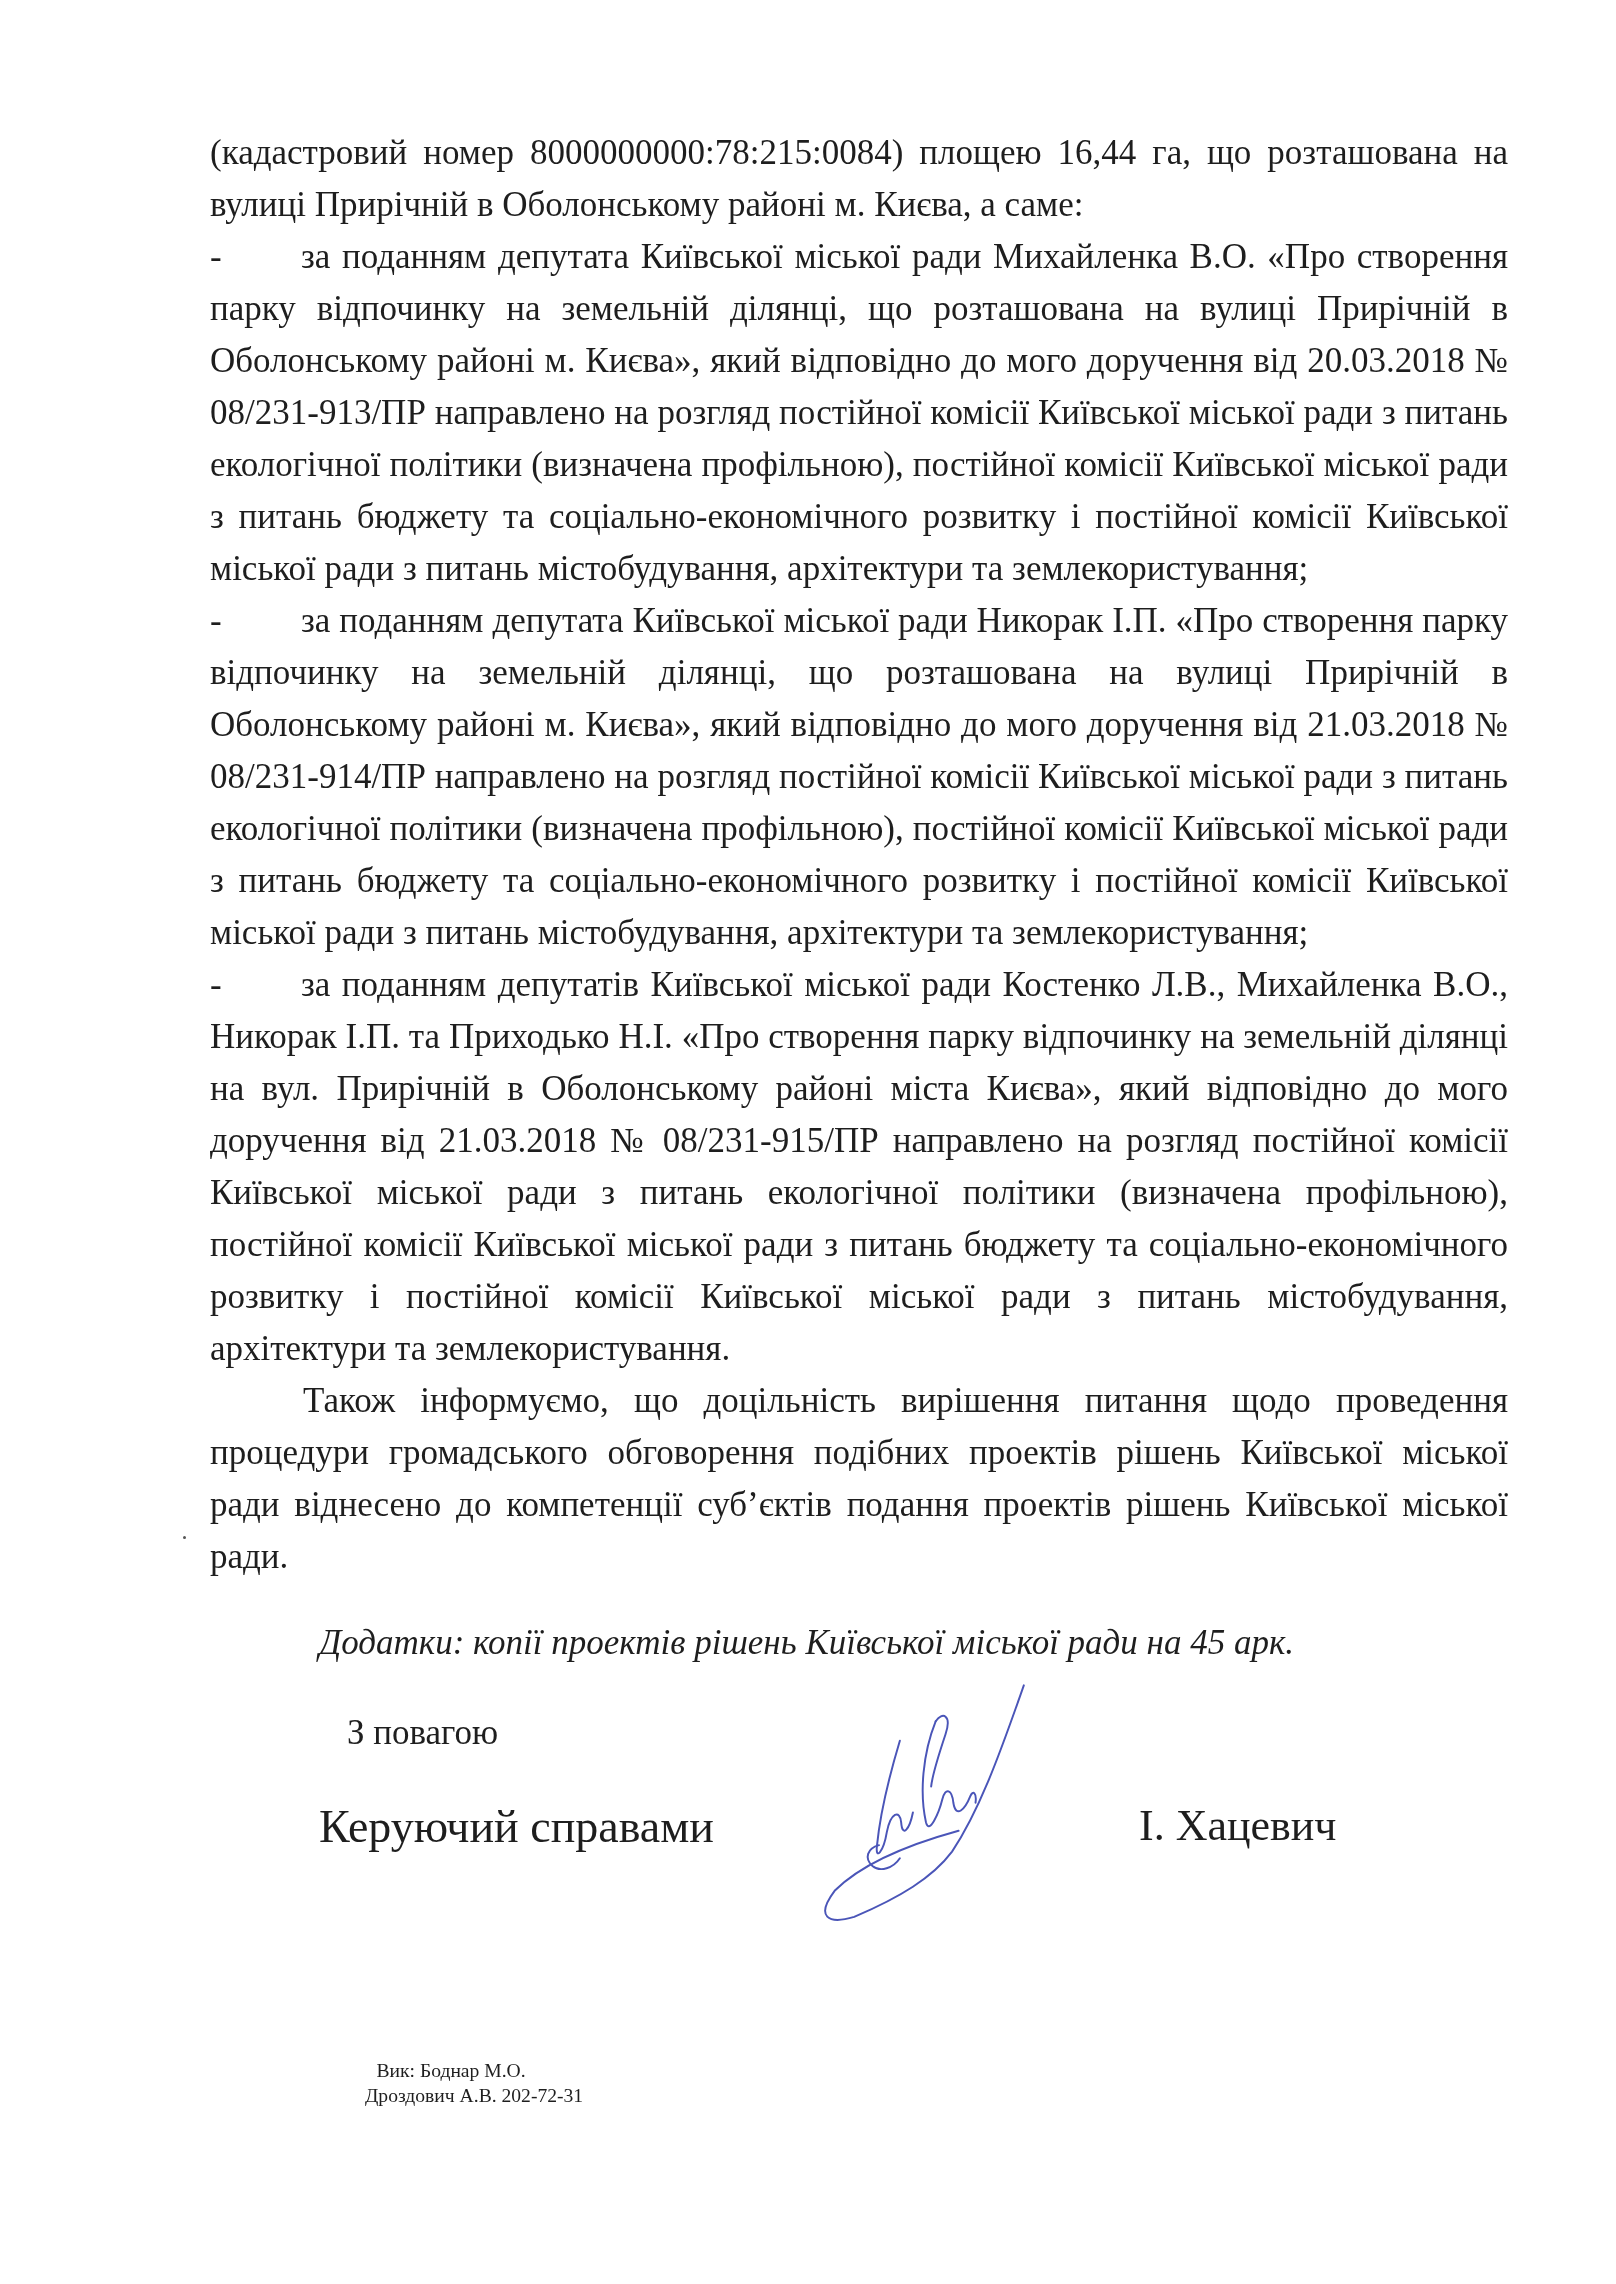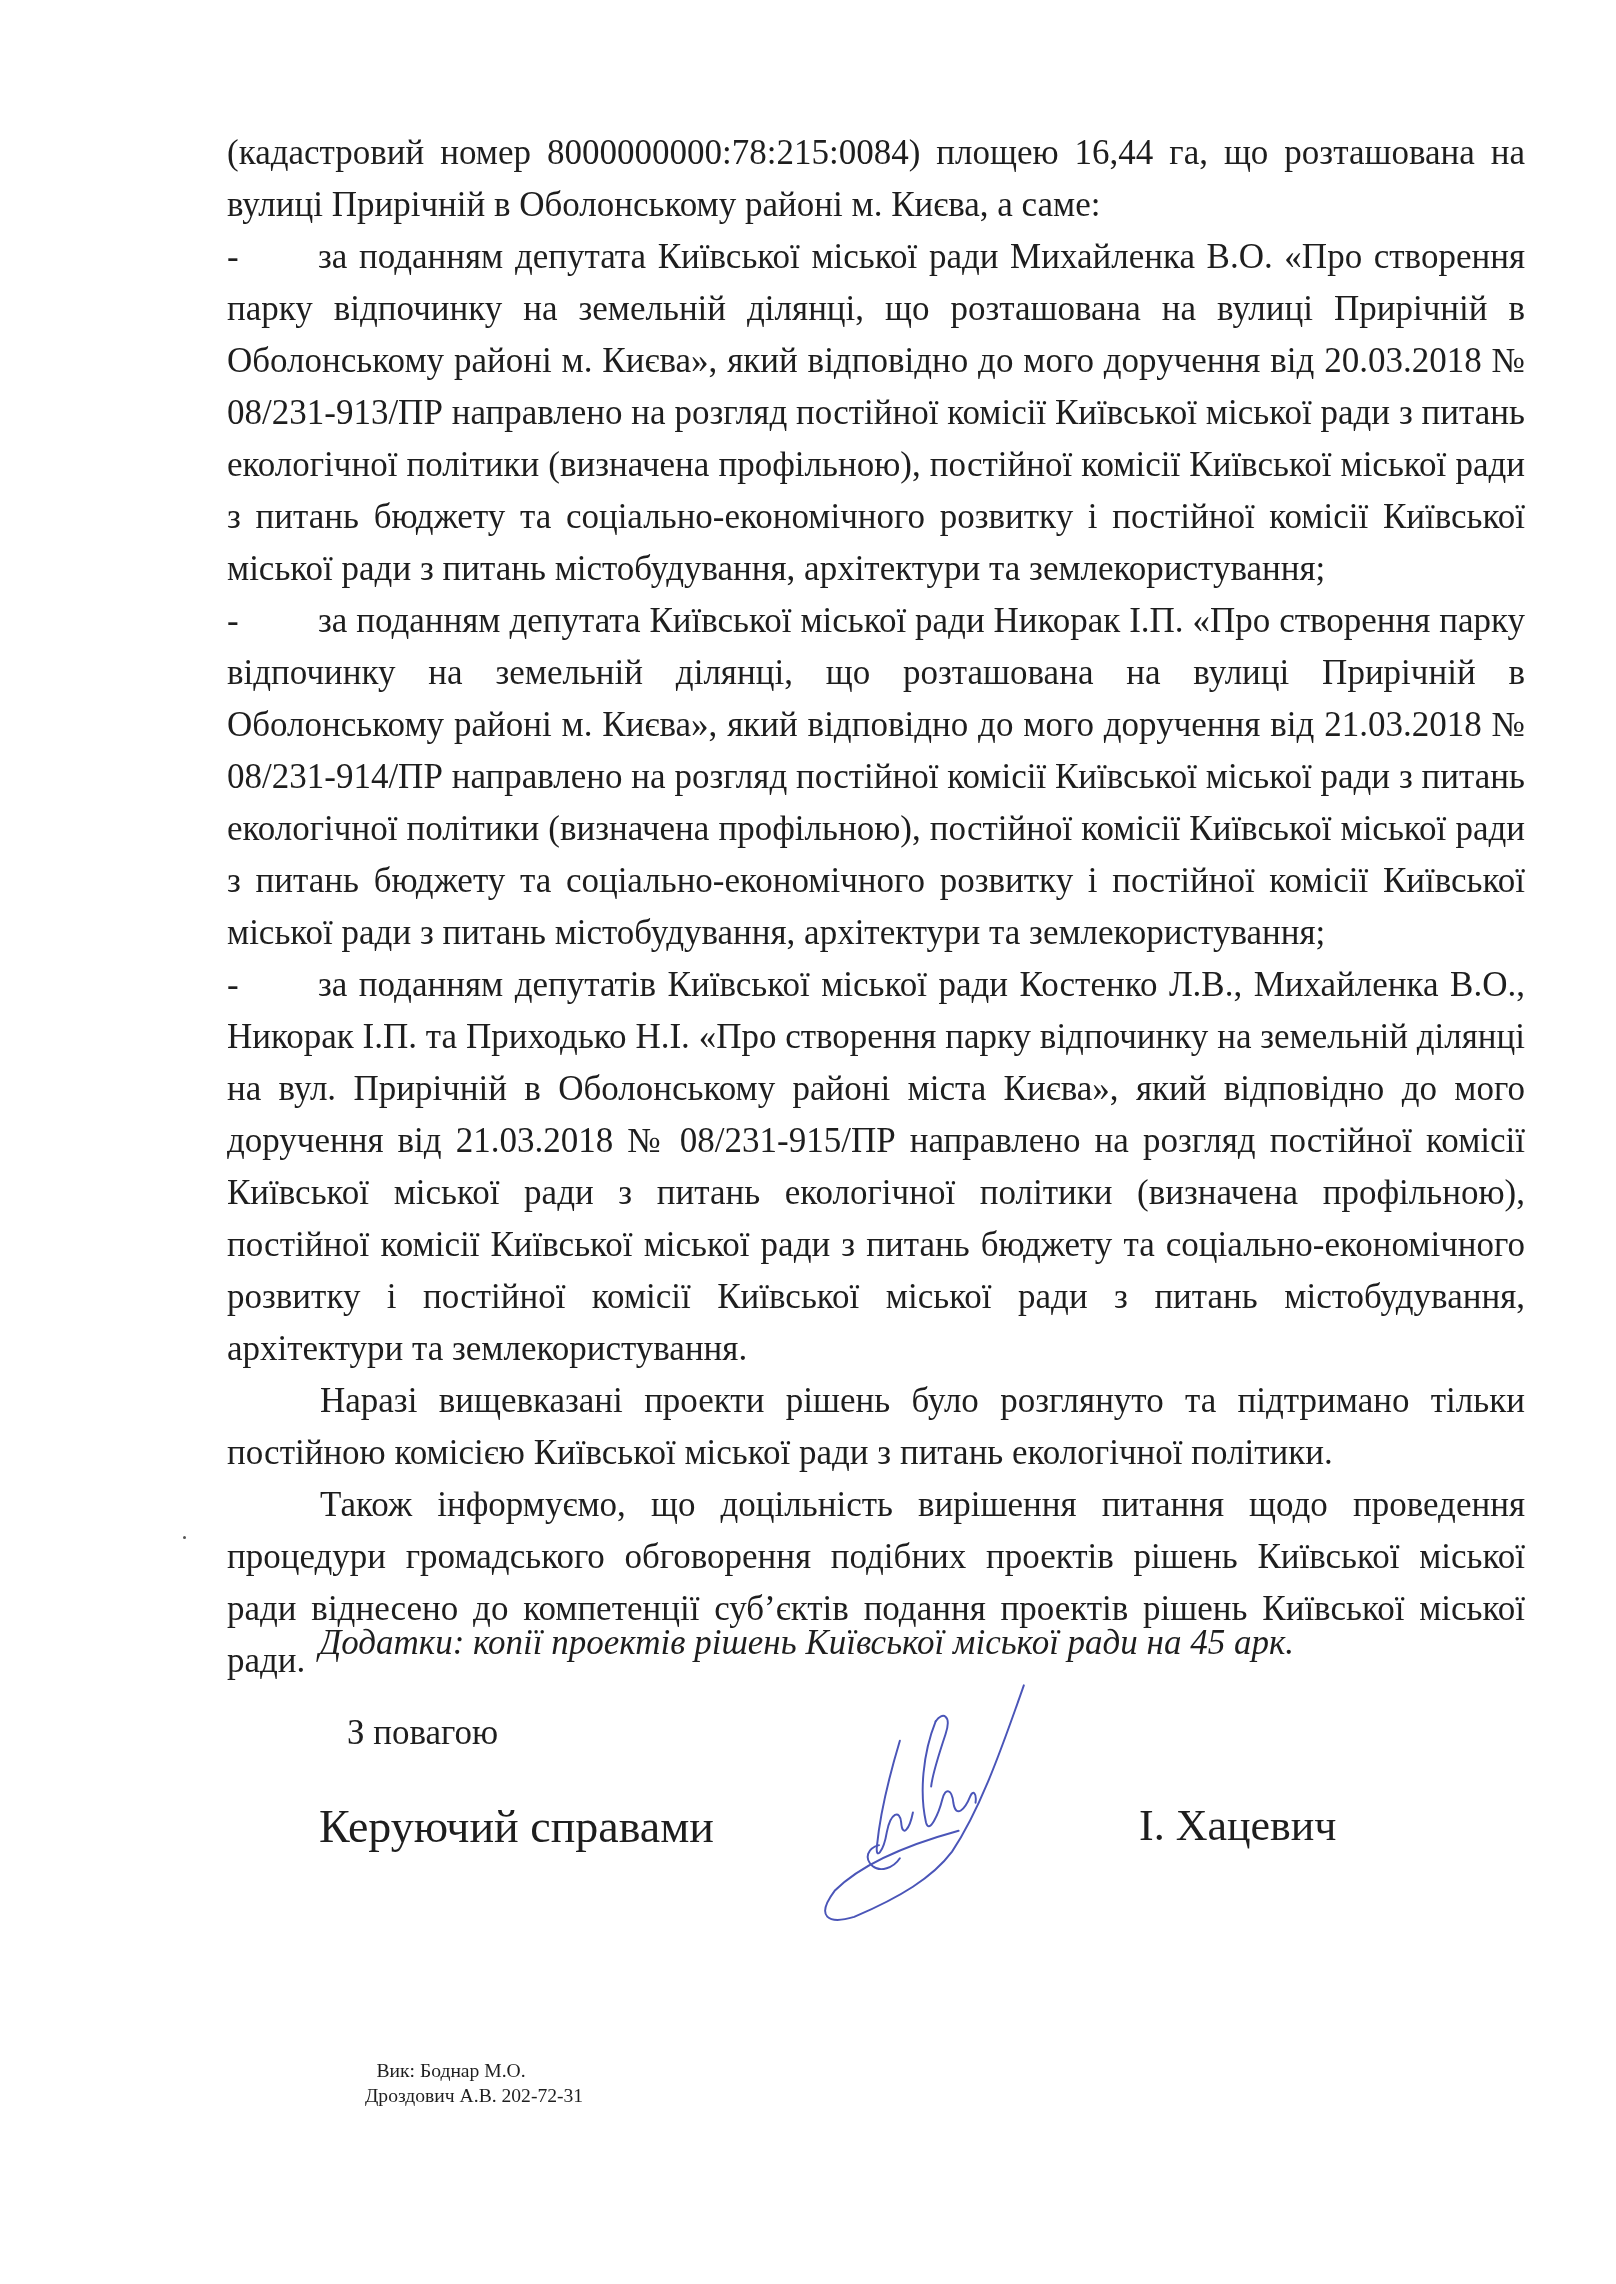--- a/index.html
+++ b/index.html
@@ -10,21 +10,21 @@
     body {
       width: 1617px;
       height: 2284px;
       position: relative;
       overflow: hidden;
       font-family: "Liberation Serif", "DejaVu Serif", serif;
       color: #1e1e1e;
     }
     .page {
       position: absolute;
-      left: 227px;
+      left: 210px;
       top: 127px;
       width: 1298px;
     }
     .body-text {
       font-size: 35px;
       line-height: 52px;
       text-align: justify;
       margin: 0;
     }
     .para {
@@ -118,21 +118,20 @@
     </p>
 
     <p class="bullet">
       <span class="bullet-dash">-</span><span>за поданням депутата Київської міської ради Никорак І.П. «Про створення парку відпочинку на земельній ділянці, що розташована на вулиці Прирічній в Оболонському районі м. Києва», який відповідно до мого доручення від 21.03.2018 № 08/231-914/ПР направлено на розгляд  постійної комісії Київської міської ради з питань екологічної політики (визначена профільною), постійної комісії Київської міської ради з питань бюджету та соціально-економічного розвитку і постійної комісії Київської міської ради з питань містобудування, архітектури та землекористування;</span>
     </p>
 
     <p class="bullet">
       <span class="bullet-dash">-</span><span>за поданням депутатів Київської міської ради Костенко Л.В., Михайленка В.О., Никорак І.П. та Приходько Н.І. «Про створення парку відпочинку на земельній ділянці на вул. Прирічній в Оболонському районі міста Києва», який відповідно до мого доручення від 21.03.2018 № 08/231-915/ПР направлено на розгляд постійної комісії Київської міської ради з питань екологічної політики (визначена профільною), постійної комісії Київської міської ради з питань бюджету та соціально-економічного розвитку і постійної комісії Київської міської ради з питань містобудування, архітектури та землекористування.</span>
     </p>
 
-    <p class="para indent">Наразі вищевказані проекти рішень було розглянуто та підтримано тільки постійною комісією Київської міської ради з питань екологічної політики.</p>
 
     <p class="para indent">Також інформуємо, що доцільність вирішення питання щодо проведення процедури громадського обговорення подібних проектів рішень Київської міської ради віднесено до компетенції суб’єктів подання проектів рішень Київської міської ради.</p>
   </div>
 </div>
 
 <div class="dot-mark"></div>
 
 <div class="attachments">Додатки: копії проектів рішень Київської міської ради на 45 арк.</div>
 
 <div class="closing">З повагою</div>

